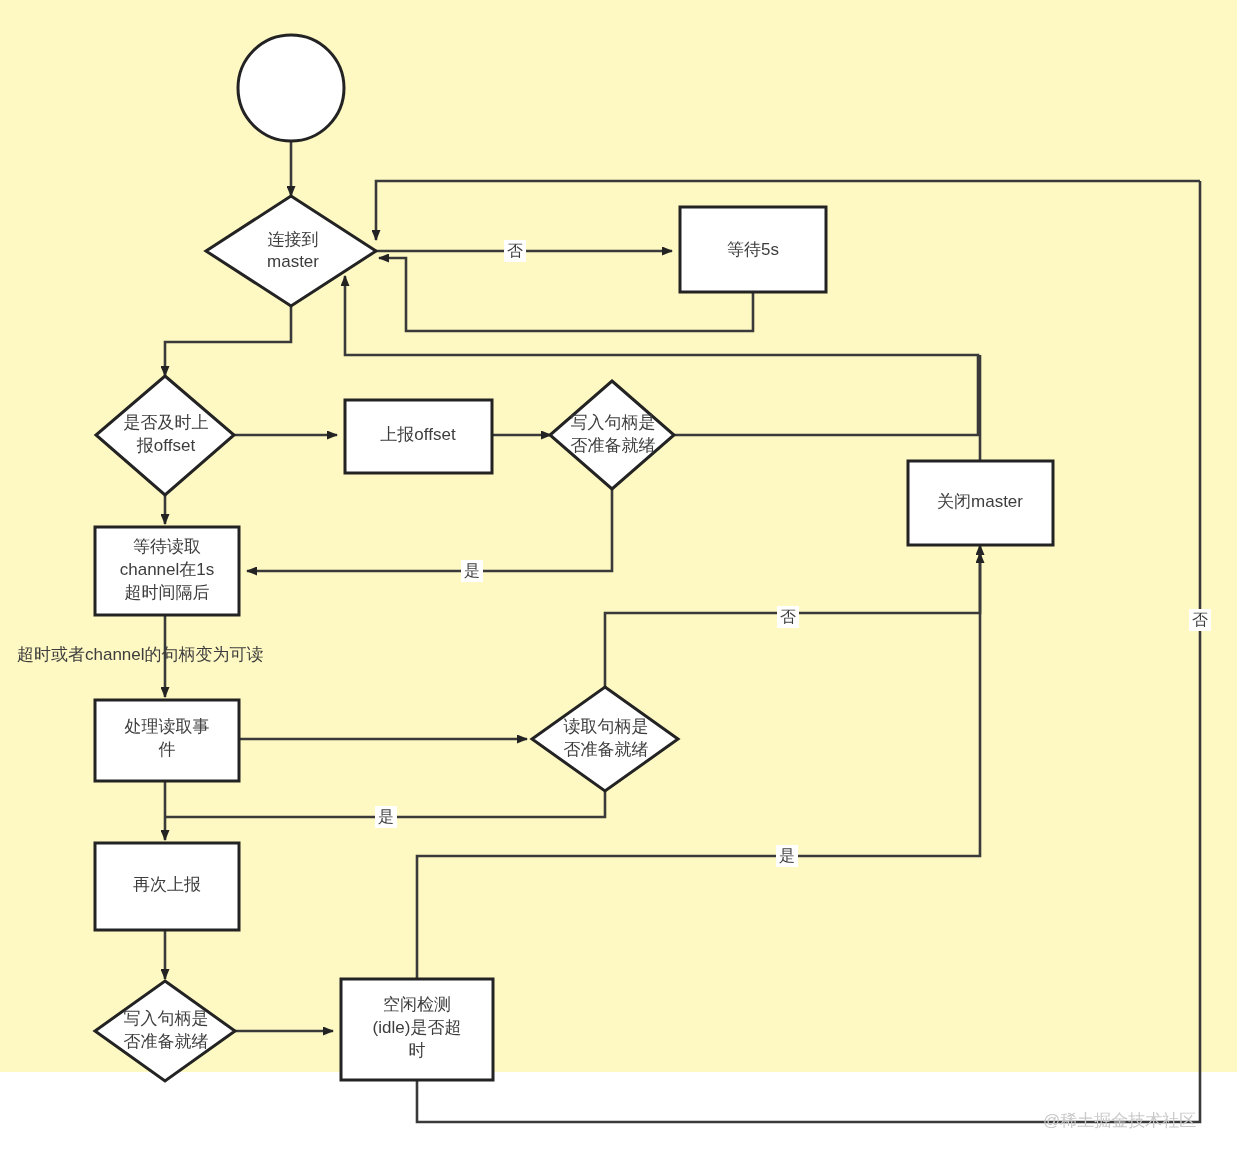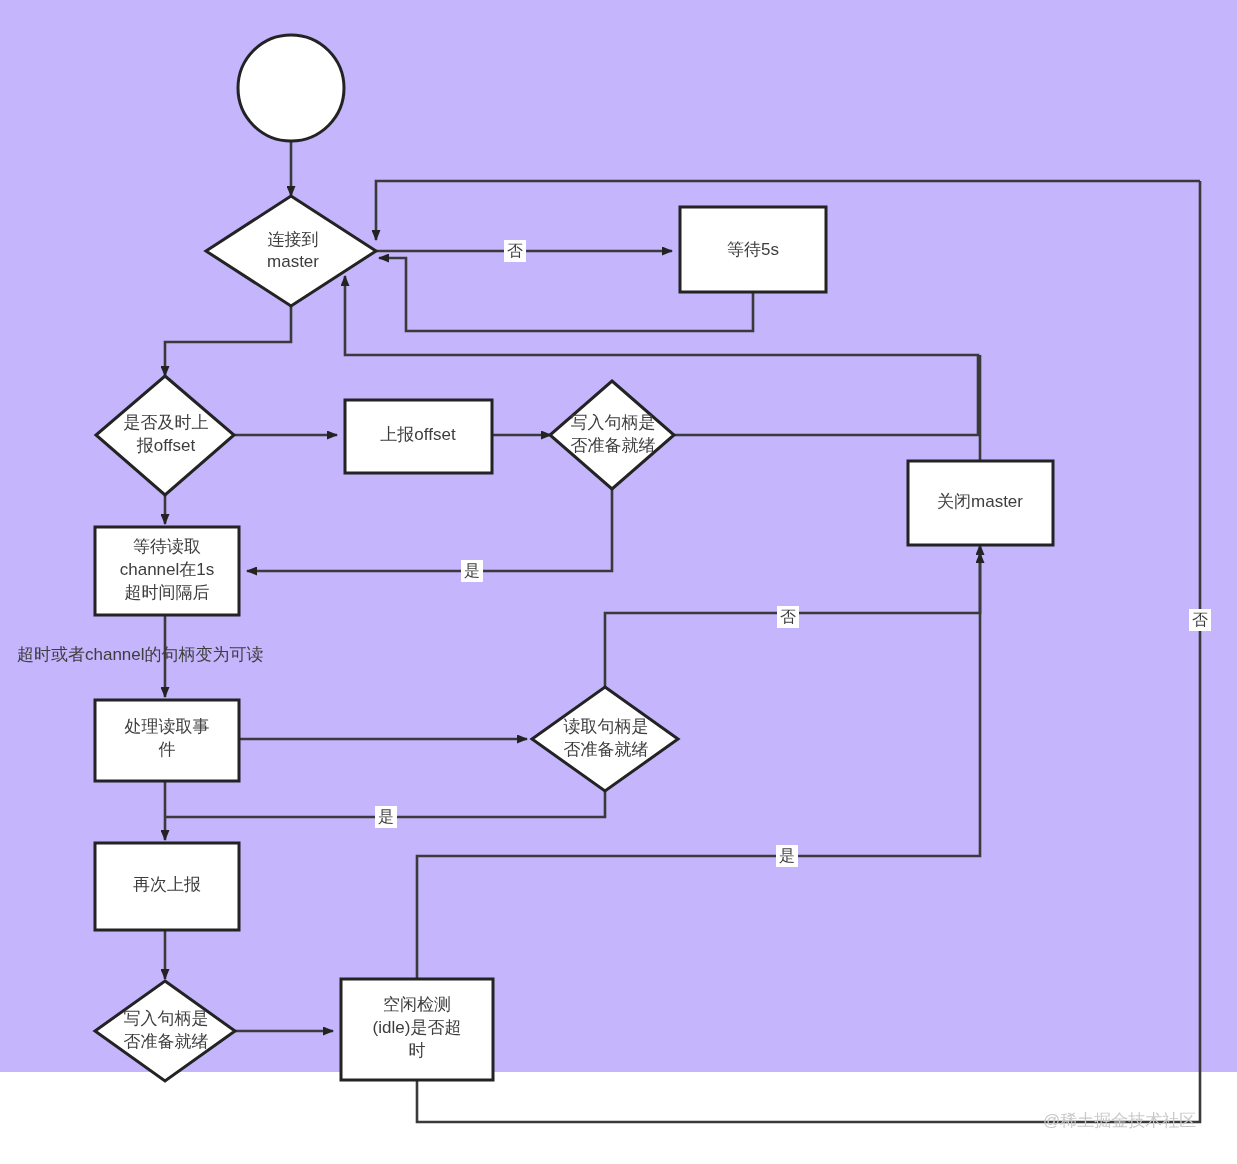--- a/index.html
+++ b/index.html
@@ -10,21 +10,21 @@
   body {
     width: 1237px;
     height: 1164px;
     font-family: "Liberation Sans", "DejaVu Sans", sans-serif;
     overflow: hidden;
   }
   #flow-root {
     position: relative;
     width: 1237px;
     height: 1072px;
-    background: #c4b5fd;
+    background: #fef9c3;
   }
   svg#flow-svg {
     position: absolute;
     top: 0;
     left: 0;
     width: 1237px;
     height: 1164px;
   }
   .shape-stroke {
     fill: #ffffff;

